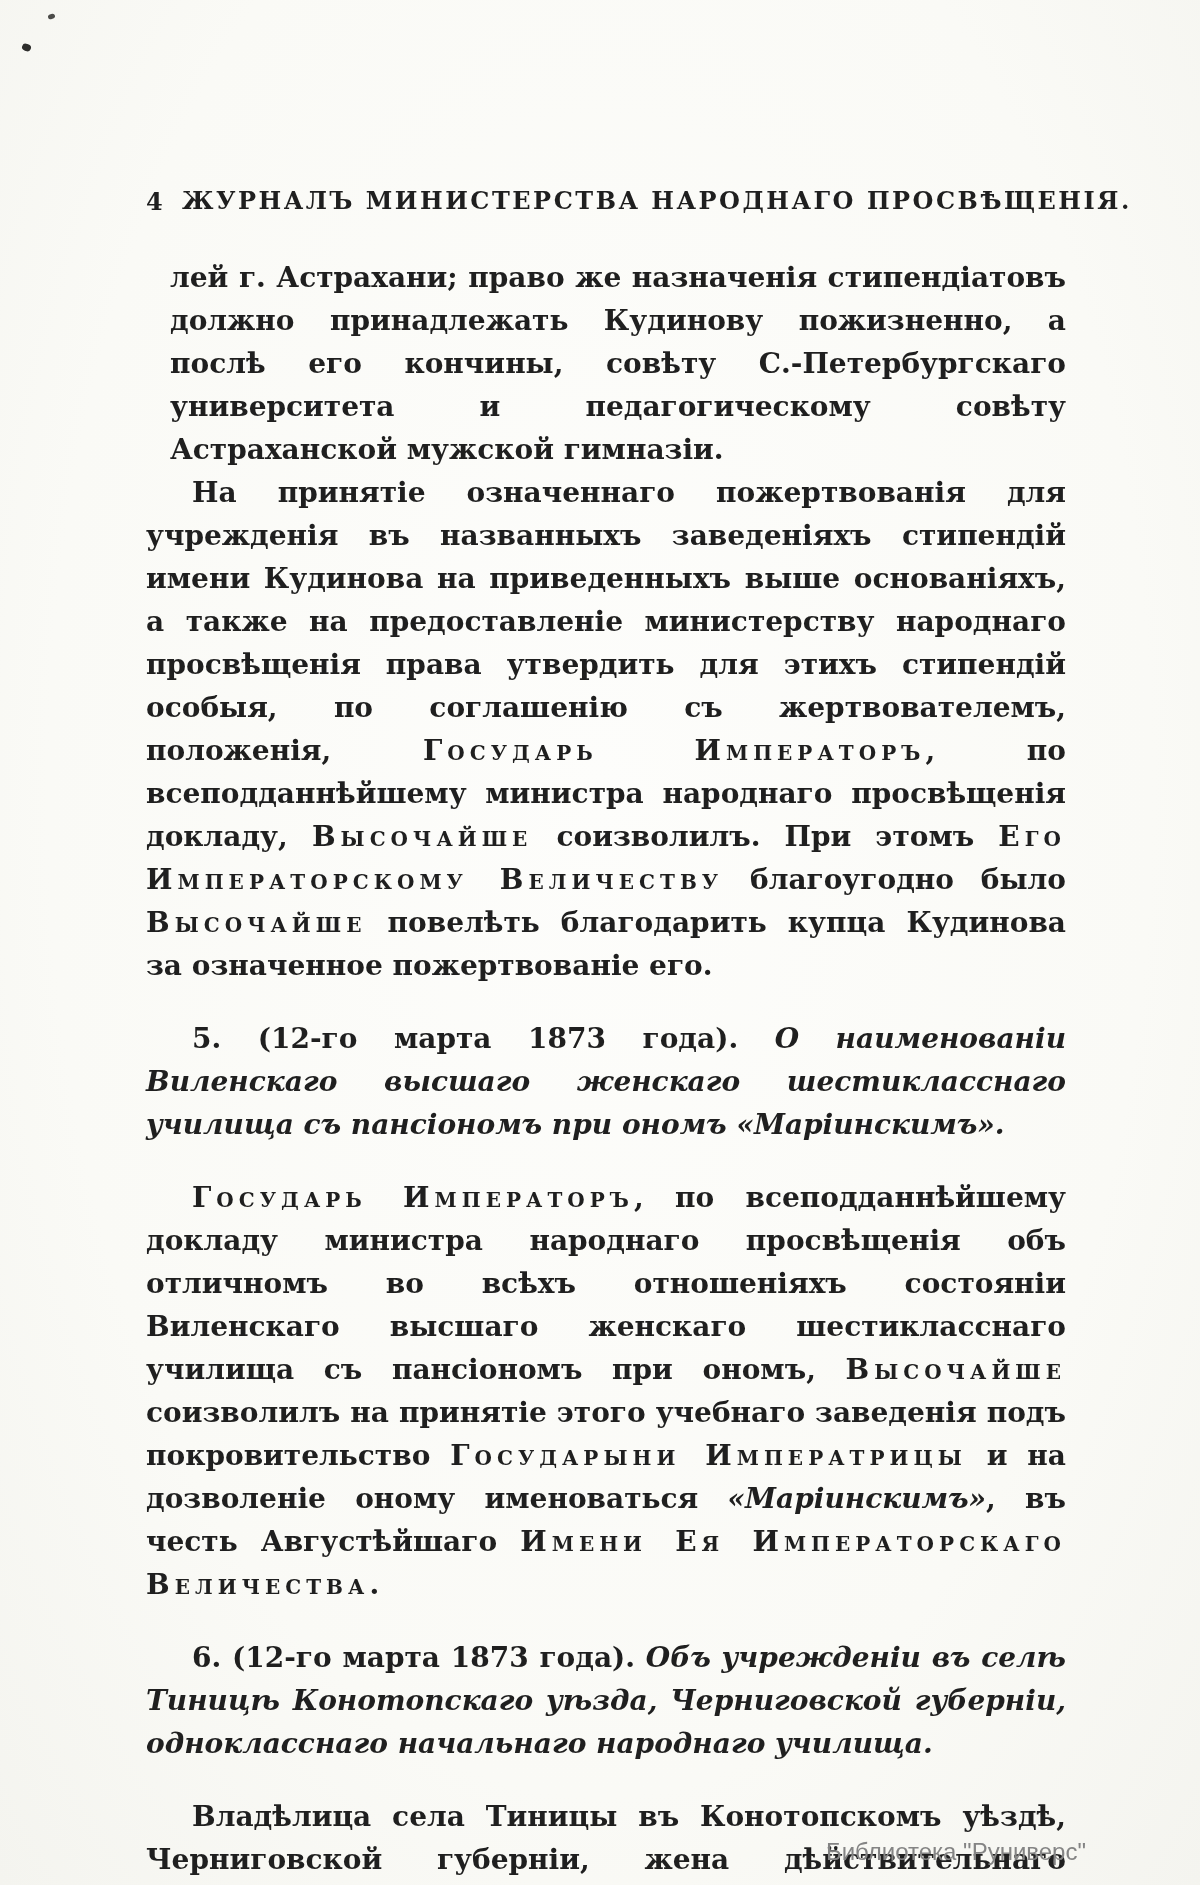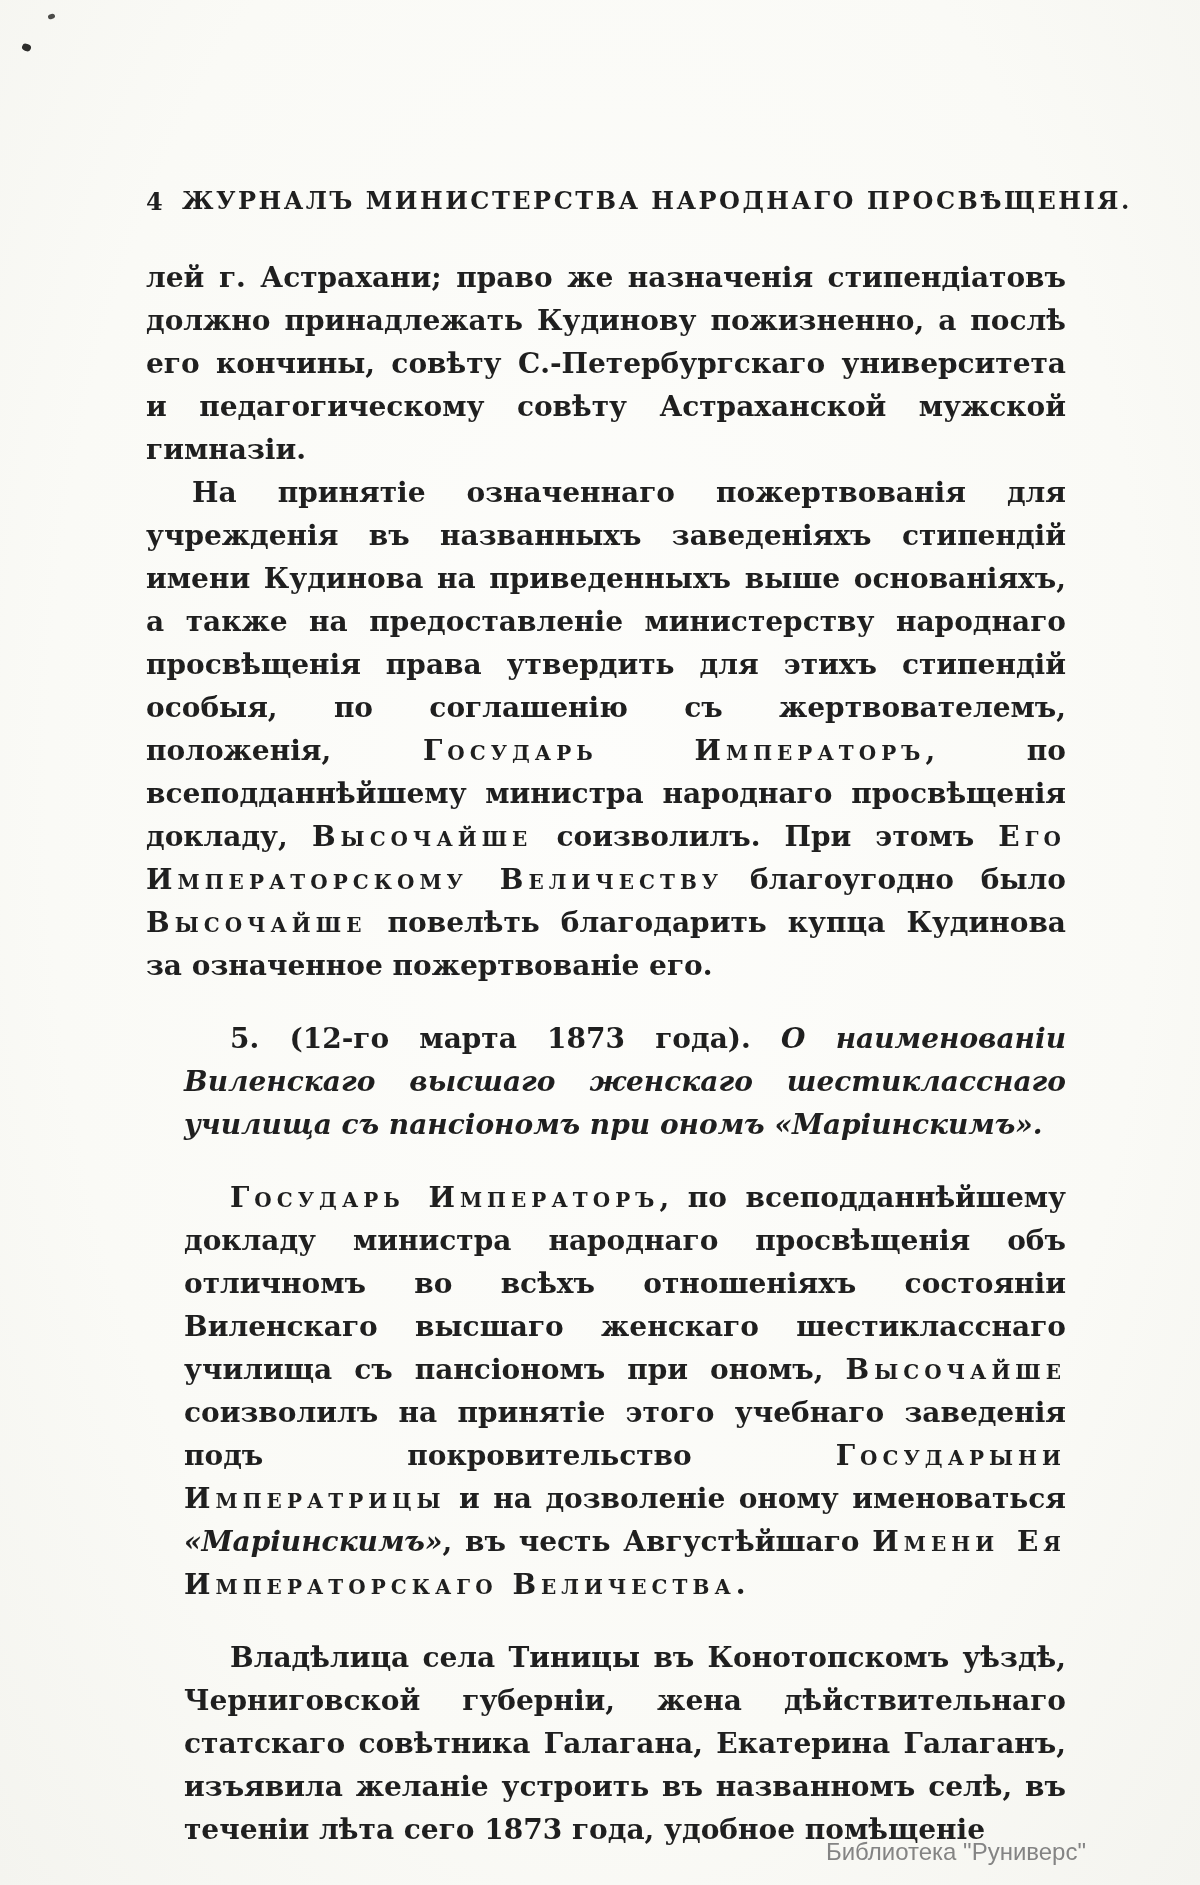--- a/index.html
+++ b/index.html
@@ -42,22 +42,22 @@
     position: absolute;
     top: 256px;
     left: 146px;
     width: 920px;
     font-size: 28px;
     line-height: 43px;
     font-weight: bold;
     text-align: justify;
   }
   .text-block p { margin: 0; text-indent: 46px; }
-  .text-block p.no-indent { text-indent: 0; }
-  .text-block p.gap-before { margin-top: 30px; margin-left: 38px; }
+  .text-block p.no-indent { text-indent: 0; margin-left: 24px; }
+  .text-block p.gap-before { margin-top: 30px; }
 
   .sc {
     font-variant: small-caps;
     letter-spacing: 0.18em;
   }
   .it {
     font-style: italic;
   }
 
   .watermark {
@@ -89,20 +89,21 @@
   <main class="text-block">
 
     <p class="no-indent"><span>лей г. Астрахани; право же назначенія стипендіатовъ должно принадлежать Кудинову пожизненно, а послѣ его кончины, совѣту С.-Петербургскаго университета и педагогическому совѣту Астраханской мужской гимназіи.</span></p>
 
     <p><span>На принятіе означеннаго пожертвованія для учрежденія въ названныхъ заведеніяхъ стипендій имени Кудинова на приведенныхъ выше основаніяхъ, а также на предоставленіе министерству народнаго просвѣщенія права утвердить для этихъ стипендій особыя, по соглашенію съ жертвователемъ, положенія, </span><span class="sc">Государь Императоръ</span><span>, по всеподданнѣйшему министра народнаго просвѣщенія докладу, </span><span class="sc">Высочайше</span><span> соизволилъ. При этомъ </span><span class="sc">Его Императорскому Величеству</span><span> благоугодно было </span><span class="sc">Высочайше</span><span> повелѣть благодарить купца Кудинова за означенное пожертвованіе его.</span></p>
 
     <p class="gap-before"><span>5. (12-го марта 1873 года). </span><span class="it">О наименованіи Виленскаго высшаго женскаго шестикласснаго училища съ пансіономъ при ономъ «Маріинскимъ».</span></p>
 
     <p class="gap-before"><span class="sc">Государь Императоръ</span><span>, по всеподданнѣйшему докладу министра народнаго просвѣщенія объ отличномъ во всѣхъ отношеніяхъ состояніи Виленскаго высшаго женскаго шестикласснаго училища съ пансіономъ при ономъ, </span><span class="sc">Высочайше</span><span> соизволилъ на принятіе этого учебнаго заведенія подъ покровительство </span><span class="sc">Государыни Императрицы</span><span> и на дозволеніе оному именоваться </span><span class="it">«Маріинскимъ»</span><span>, въ честь Августѣйшаго </span><span class="sc">Имени Ея Императорскаго Величества</span><span>.</span></p>
 
+    <p class="gap-before"><span>6. (12-го марта 1873 года). </span><span class="it">Объ учрежденіи въ селѣ Тиницѣ Конотопскаго уѣзда, Черниговской губерніи, однокласснаго начальнаго народнаго училища.</span></p>
 
     <p class="gap-before"><span>Владѣлица села Тиницы въ Конотопскомъ уѣздѣ, Черниговской губерніи, жена дѣйствительнаго статскаго совѣтника Галагана, Екатерина Галаганъ, изъявила желаніе устроить въ названномъ селѣ, въ теченіи лѣта сего 1873 года, удобное помѣщеніе</span></p>
 
   </main>
 
   <div class="watermark">Библиотека "Руниверс"</div>
 
 </div>
 
 </body></html>

